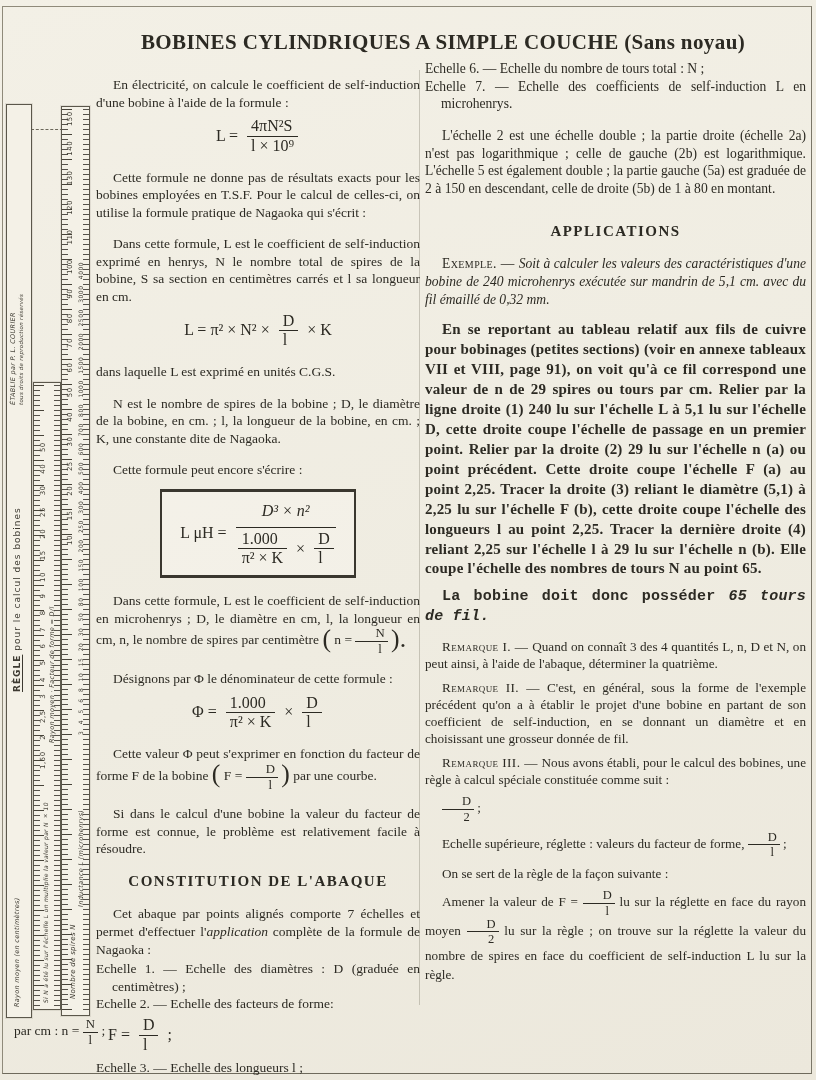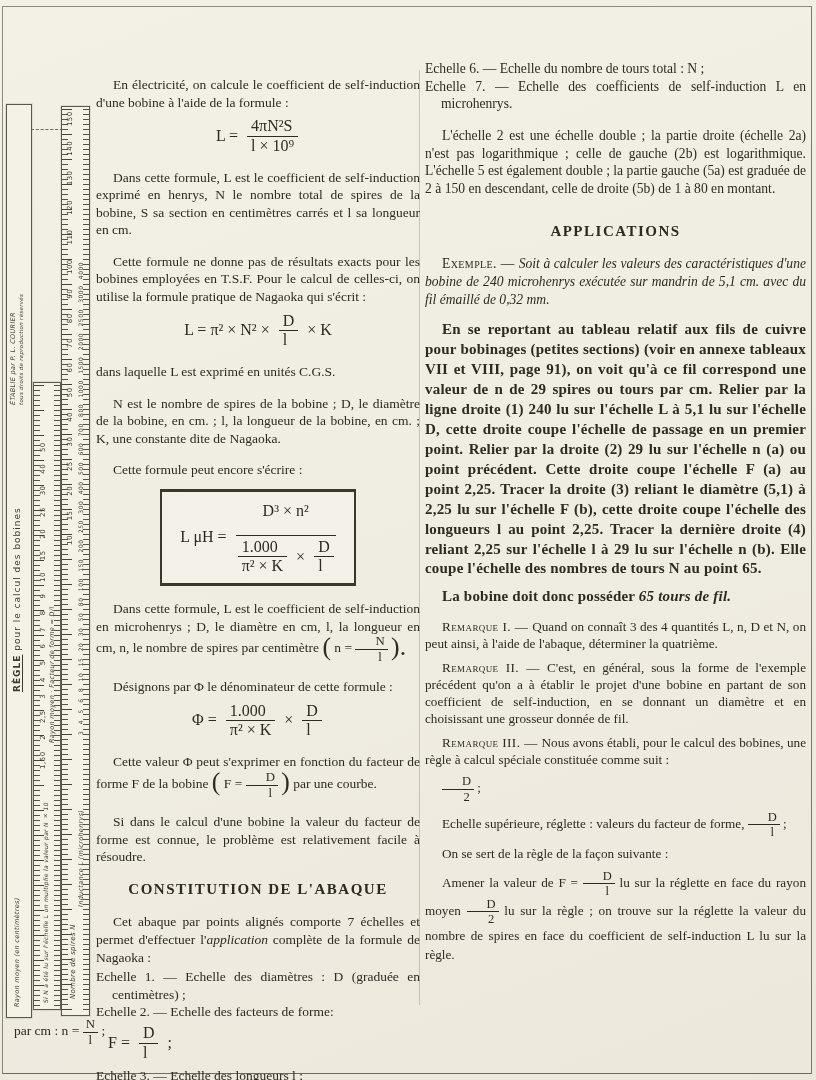--- a/index.html
+++ b/index.html
@@ -34,21 +34,21 @@
   .frac .fd{display:block;padding:1px 4px 0;}
   .ifrac{display:inline-block;vertical-align:-9px;text-align:center;line-height:1;font-size:.95em;}
   .ifrac .fn{display:block;padding:0 3px 1px;border-bottom:1px solid #2c2a23;}
   .ifrac .fd{display:block;padding:1px 3px 0;}
   .paren{font-size:190%;font-weight:400;vertical-align:middle;line-height:0;position:relative;top:-2px;}
   .fbox-wrap{text-align:center;margin:10px 0 10px 0;}
   .fbox{display:inline-flex;align-items:center;gap:9px;border:2px solid #3a372f;
         border-top-width:3px;border-bottom-width:3px;padding:8px 18px;font-size:16px;
         background:rgba(252,250,243,.35);}
   .bigfrac{display:inline-block;text-align:center;}
-  .bigfrac .bfn{display:block;border-bottom:1.5px solid #2c2a23;padding:1px 12px 13px;}
+  .bigfrac .bfn{display:block;border-bottom:1.5px solid #2c2a23;padding:1px 12px 5px;font-style:italic;}
   .bigfrac .bfd{display:flex;align-items:center;justify-content:center;gap:7px;padding-top:3px;}
 
   .bottom-left-line{position:absolute;left:14px;top:1018px;font-size:13.5px;
         font-family:"Liberation Serif","DejaVu Serif",serif;color:#2c2a23;}
 
   
   .ruler{position:absolute;left:0;top:0;width:94px;height:1080px;pointer-events:none;
          font-family:"DejaVu Sans",sans-serif;color:#3d3a31;}
   .strip{position:absolute;background:#f4f1e7;border:1px solid #5b574b;
          box-shadow:0 0 0 1px rgba(120,115,98,.15);}
@@ -64,20 +64,21 @@
   .script{font-style:italic;font-size:6.5px;letter-spacing:.3px;}
   .nums{font-size:7px;letter-spacing:.5px;word-spacing:9px;}
 </style>
 </head>
 <body>
 
 <div class="page">
   <div class="border-frame"></div>
   <div class="col-divider"></div>
 
+  <div class="page-title">BOBINES CYLINDRIQUES A SIMPLE COUCHE (Sans noyau)</div>
 
   <div class="ruler">
     <div class="dash-mark"></div>
 
     <div class="strip strip-a">
       <div class="vtext script" style="left:2px;top:10px;height:290px;">ÉTABLIE par P. L. COURIER</div>
       <div class="vtext script" style="left:11px;top:10px;height:290px;font-size:5.5px;">tous droits de reproduction réservés</div>
       <div class="vtext" style="left:5px;top:300px;height:390px;font-size:9px;letter-spacing:1px;text-align:center;">
         <span style="text-decoration:underline;font-weight:bold;">RÈGLE</span><span> pour le calcul des bobines</span>
       </div>
@@ -109,22 +110,22 @@
     <p class="indent">En électricité, on calcule le coefficient de self-induction d'une bobine à l'aide de la formule :</p>
 
     <div class="formula">
       <span>L =</span>
       <span class="frac">
           <span class="fn">4πN²S</span>
           <span class="fd">l × 10⁹</span>
         </span>
     </div>
 
+    <p class="indent">Cette formule ne donne pas de résultats exacts pour les bobines employées en T.S.F. Pour le calcul de celles-ci, on utilise la formule pratique de Nagaoka qui s'écrit :</p>
     <p class="indent">Dans cette formule, L est le coefficient de self-induction exprimé en henrys, N le nombre total de spires de la bobine, S sa section en centimètres carrés et l sa longueur en cm.</p>
-    <p class="indent">Cette formule ne donne pas de résultats exacts pour les bobines employées en T.S.F. Pour le calcul de celles-ci, on utilise la formule pratique de Nagaoka qui s'écrit :</p>
 
     <div class="formula">
       <span>L = π² × N² ×</span>
       <span class="frac">
           <span class="fn">D</span>
           <span class="fd">l</span>
         </span>
       <span>× K</span>
     </div>
 
@@ -202,21 +203,21 @@
     <p class="hang">Echelle 6. — Echelle du nombre de tours total : N ;</p>
     <p class="hang">Echelle 7. — Echelle des coefficients de self-induction L en microhenrys.</p>
     <p class="indent">L'échelle 2 est une échelle double ; la partie droite (échelle 2a) n'est pas logarithmique ; celle de gauche (2b) est logarithmique. L'échelle 5 est également double ; la partie gauche (5a) est graduée de 2 à 150 en descendant, celle de droite (5b) de 1 à 80 en montant.</p>
 
     <div class="h-center" style="margin-top:24px;margin-bottom:14px;">APPLICATIONS</div>
 
     <p class="indent it"><span class="sc" style="font-style:normal;">Exemple. — </span><span>Soit à calculer les valeurs des caractéristiques d'une bobine de 240 microhenrys exécutée sur mandrin de 5,1 cm. avec du fil émaillé de 0,32 mm.</span></p>
 
     <p class="indent bold-para" style="margin-top:12px;">En se reportant au tableau relatif aux fils de cuivre pour bobinages (petites sections) (voir en annexe tableaux VII et VIII, page 91), on voit qu'à ce fil correspond une valeur de n de 29 spires ou tours par cm. Relier par la ligne droite (1) 240 lu sur l'échelle L à 5,1 lu sur l'échelle D, cette droite coupe l'échelle de passage en un premier point. Relier par la droite (2) 29 lu sur l'échelle n (a) ou point précédent. Cette droite coupe l'échelle F (a) au point 2,25. Tracer la droite (3) reliant le diamètre (5,1) à 2,25 lu sur l'échelle F (b), cette droite coupe l'échelle des longueurs l au point 2,25. Tracer la dernière droite (4) reliant 2,25 sur l'échelle l à 29 lu sur l'échelle n (b). Elle coupe l'échelle des nombres de tours N au point 65.</p>
 
-    <p class="indent bold-para" style="margin-top:8px;"><span>La bobine doit donc posséder </span><span class="it">65 tours de fil.</span></p>
+    <p class="indent bold-para" style="margin-top:8px;font-family:Liberation Mono, monospace;"><span>La bobine doit donc posséder </span><span class="it">65 tours de fil.</span></p>
 
     <p class="indent remark" style="margin-top:12px;"><span class="sc">Remarque I. — </span><span>Quand on connaît 3 des 4 quantités L, n, D et N, on peut ainsi, à l'aide de l'abaque, déterminer la quatrième.</span></p>
     <p class="indent remark"><span class="sc">Remarque II. — </span><span>C'est, en général, sous la forme de l'exemple précédent qu'on a à établir le projet d'une bobine en partant de son coefficient de self-induction, en se donnant un diamètre et en choisissant une grosseur donnée de fil.</span></p>
     <p class="indent remark"><span class="sc">Remarque III. — </span><span>Nous avons établi, pour le calcul des bobines, une règle à calcul spéciale constituée comme suit :</span></p>
 
     <p class="indent remark"><span class="ifrac"><span class="fn">D</span><span class="fd">2</span></span><span> ;</span></p>
     <p class="indent remark"><span>Echelle supérieure, réglette : valeurs du facteur de forme, </span><span class="ifrac"><span class="fn">D</span><span class="fd">l</span></span><span> ;</span></p>
     <p class="indent remark">On se sert de la règle de la façon suivante :</p>
 
     <p class="indent remark" style="line-height:1.45;"><span>Amener la valeur de F = </span><span class="ifrac"><span class="fn">D</span><span class="fd">l</span></span><span> lu sur la réglette en face du rayon moyen </span><span class="ifrac"><span class="fn">D</span><span class="fd">2</span></span><span> lu sur la règle ; on trouve sur la réglette la valeur du nombre de spires en face du coefficient de self-induction L lu sur la règle.</span></p>

